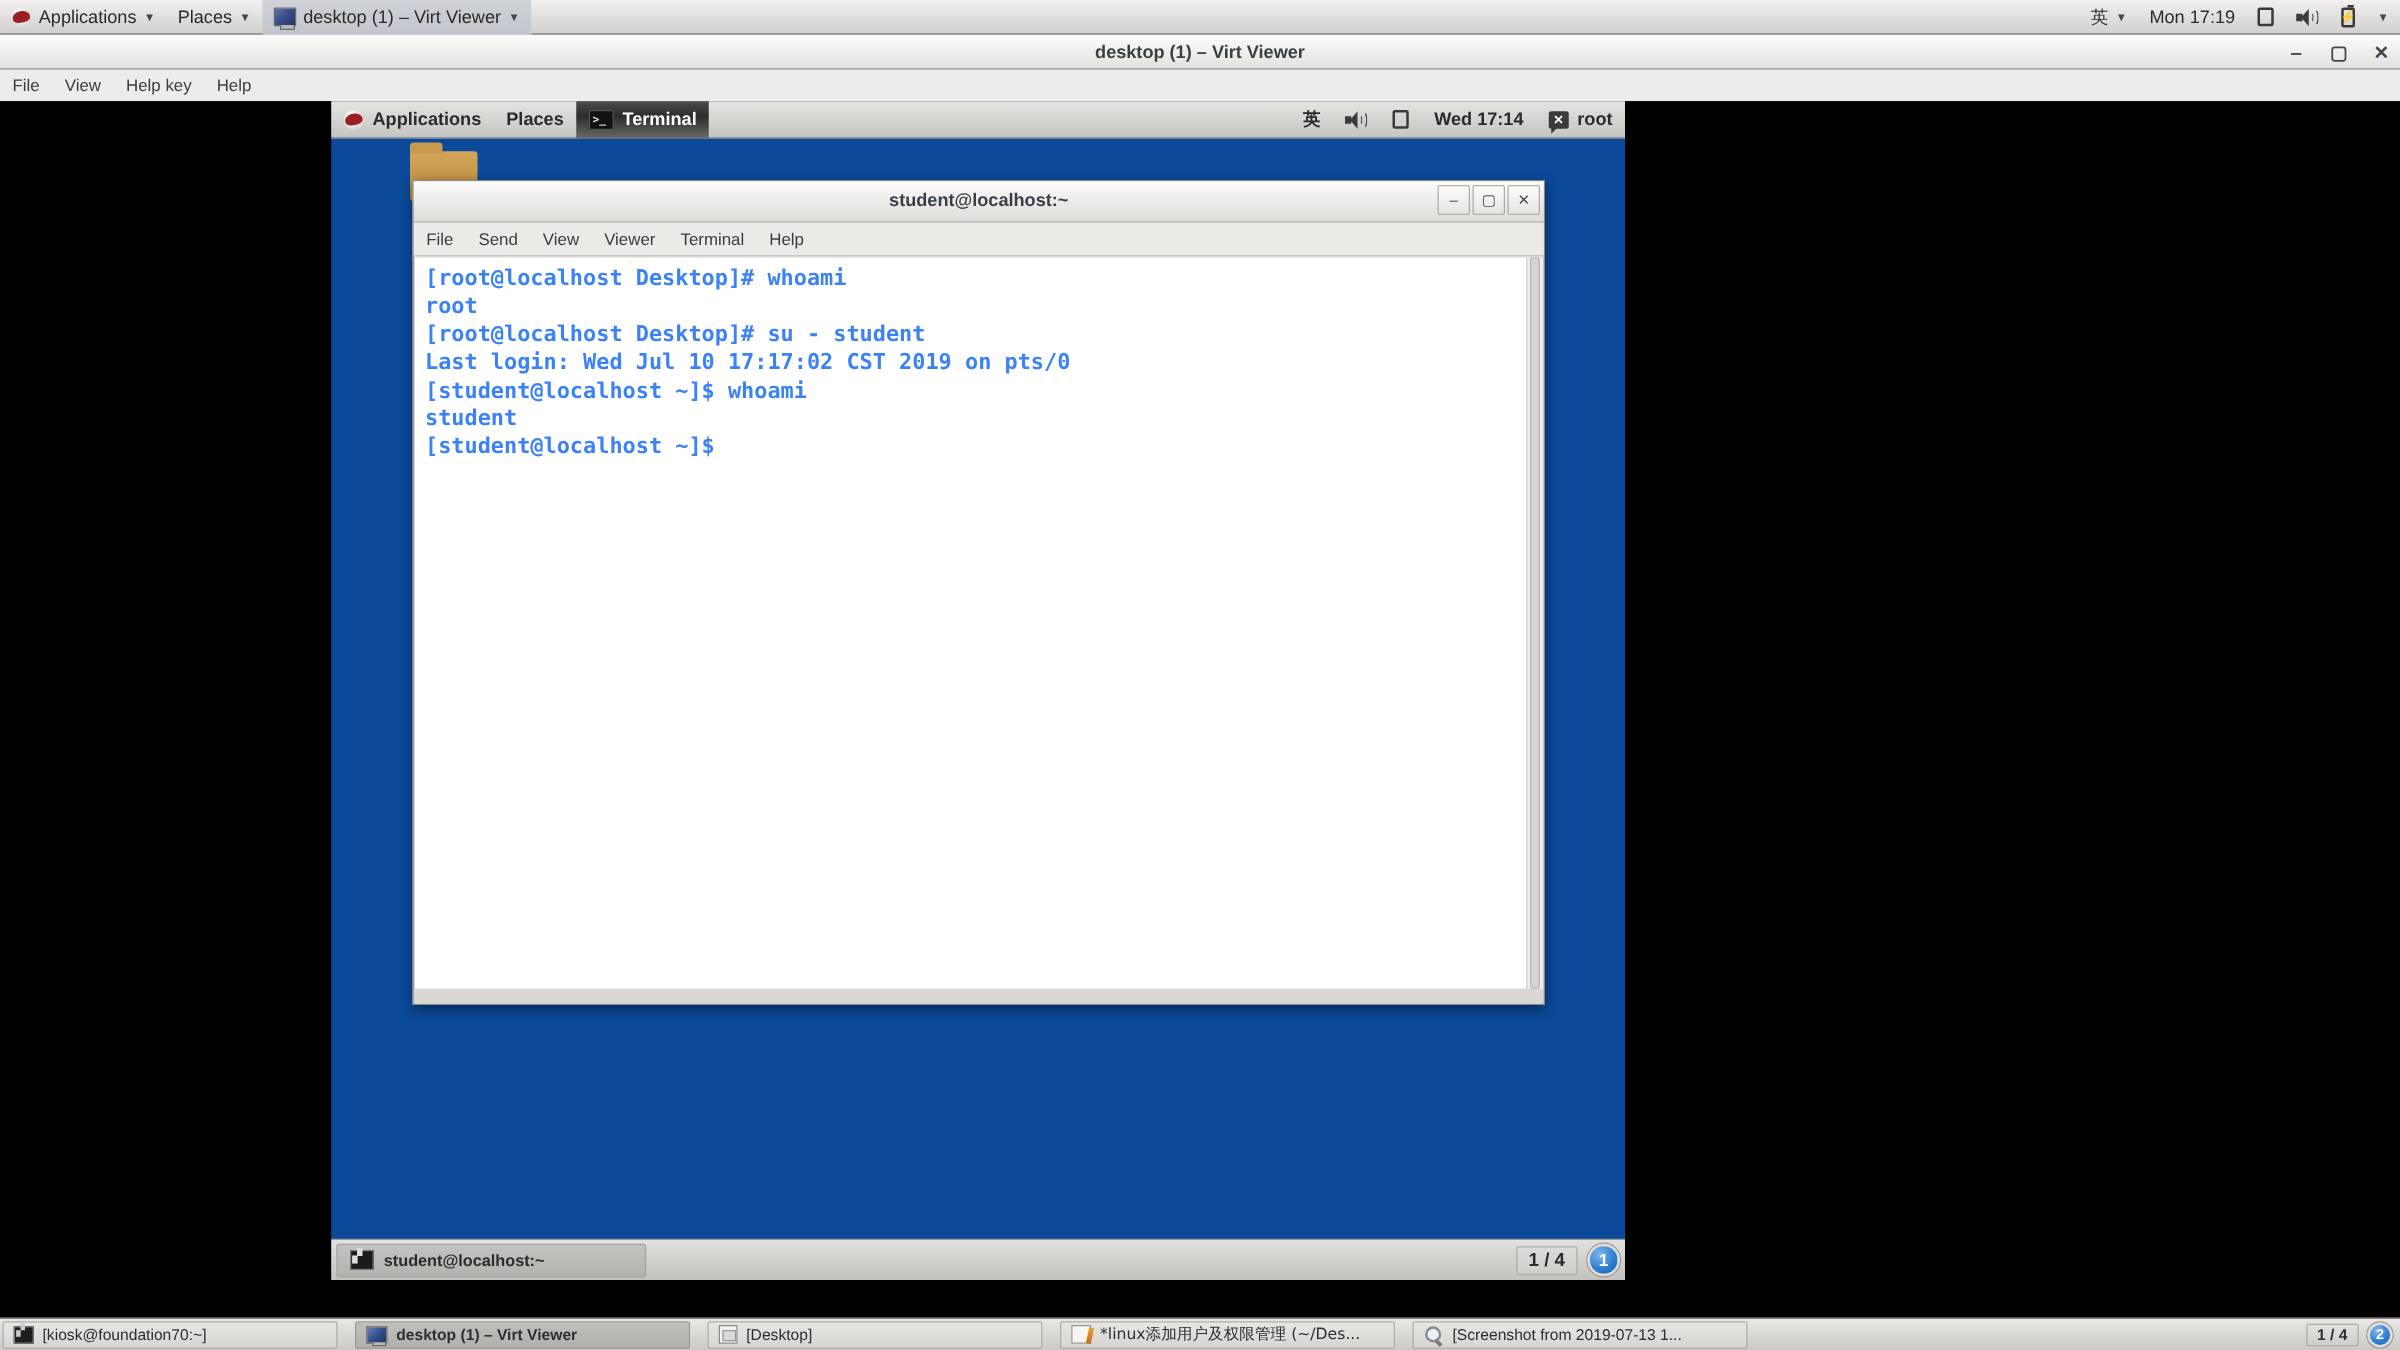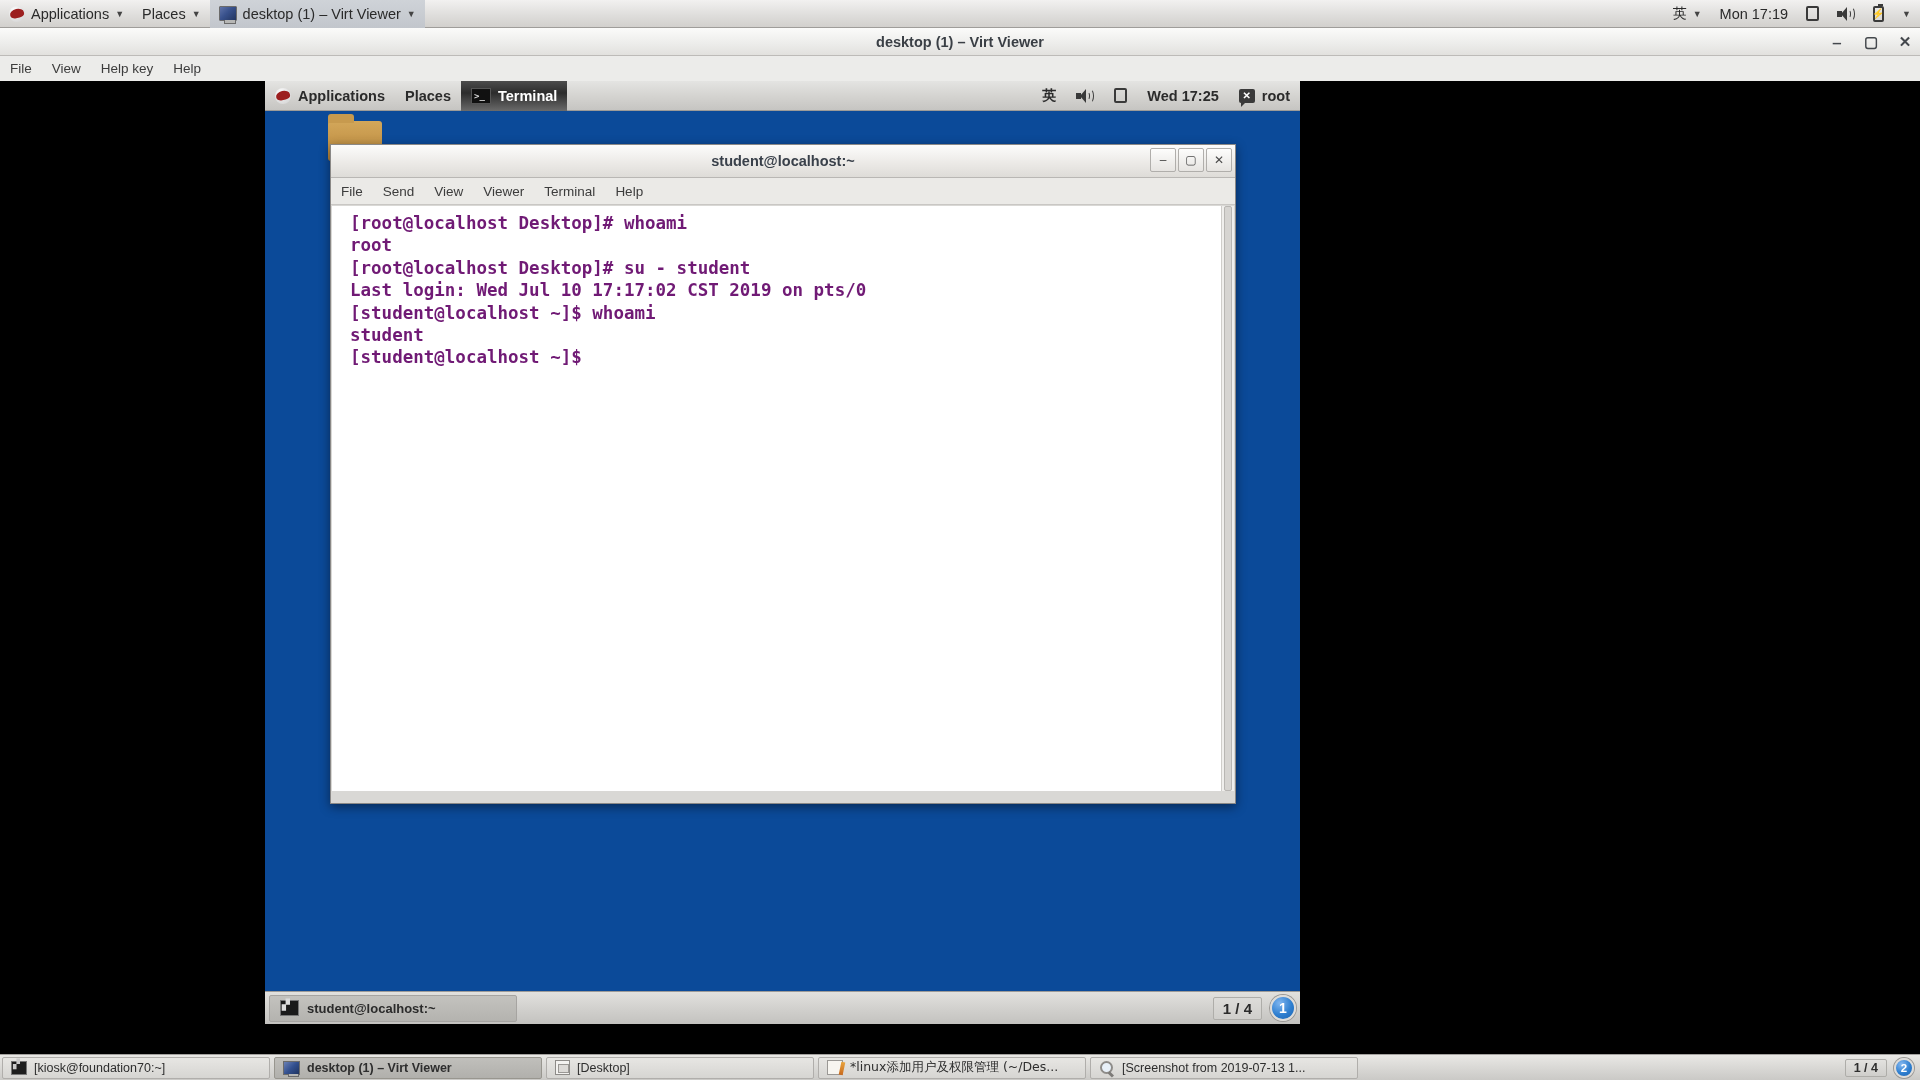--- a/index.html
+++ b/index.html
@@ -164,24 +164,24 @@
   .term-menubar {
     height: 27px; background: #ebeae7; border-bottom: 1px solid #c9c7c4;
     display:flex; align-items:center; font-size: 13.5px; color: #3c3c3c;
   }
   .term-menubar .mi { padding: 0 10px; height: 27px; display:flex; align-items:center; }
   .term-body {
     position: absolute; left: 1px; right: 1px; top: 61px; bottom: 12px;
     background: #ffffff; display: flex;
   }
   .term-text {
-    flex: 1 1 auto; padding: 6px 0 0 18px;
+    flex: 1 1 auto; padding: 6px 0 0 8px;
     font-family: "DejaVu Sans Mono", monospace;
     font-size: 17.5px; line-height: 22.4px; font-weight: bold;
-    color: #701a75; white-space: pre; overflow: hidden;
+    color: #3b82f6; white-space: pre; overflow: hidden;
   }
   .term-scroll {
     width: 13px; background: #f0efed; border-left: 1px solid #cfcdca; position: relative;
   }
   .term-scroll .thumb {
     position:absolute; left: 2px; right: 2px; top: 0; height: 100%;
     background: #d6d4d1; border: 1px solid #b8b6b3; border-radius: 2px;
   }
   .term-botpad {
     position:absolute; left:1px; right:1px; bottom:0; height: 12px; background:#d9d8d5;
@@ -224,21 +224,21 @@
     border: 2px solid #dedcd9; box-shadow: 0 0 0 1px #9a9895;
     color: #fff; font-size: 14px; font-weight: bold;
     display:flex; align-items:center; justify-content:center;
   }
 
   
   .host-taskbar {
     position: absolute; left: 0; bottom: 0; width: 1920px; height: 26px;
     background: linear-gradient(to bottom, #e9e8e5 0%, #dbdad7 45%, #cac9c6 100%);
     border-top: 1px solid #a3a19e;
-    display:flex; align-items:center; padding: 0 2px; gap: 4px;
+    display:flex; align-items:center; padding: 0 2px; gap: 14px;
     font-size: 12.5px; color: #2e2e2e;
   }
   .ht-btn {
     display:flex; align-items:center; gap: 7px;
     height: 22px; padding: 0 8px; width: 268px;
     border: 1px solid #b0aeab; border-radius: 2px;
     background: linear-gradient(to bottom,#e7e6e3,#d6d5d2);
     overflow: hidden; white-space: nowrap;
   }
   .ht-btn.active {
@@ -389,21 +389,21 @@
           <span class="body"></span>
             <span class="cone"></span>
             <span class="w1"></span>
             <span class="w2"></span>
         </span>
       </div>
       <div class="g-item">
         <span class="sq-icon"></span>
       </div>
       <div class="g-item">
-        <span>Wed 17:25</span>
+        <span>Wed 17:14</span>
       </div>
       <div class="g-item">
         <span class="root-icon">✕</span>
         <span>root</span>
       </div>
     </div>
 
     <div class="desk-icon">
       <div class="folder-shape"></div>
     </div>

